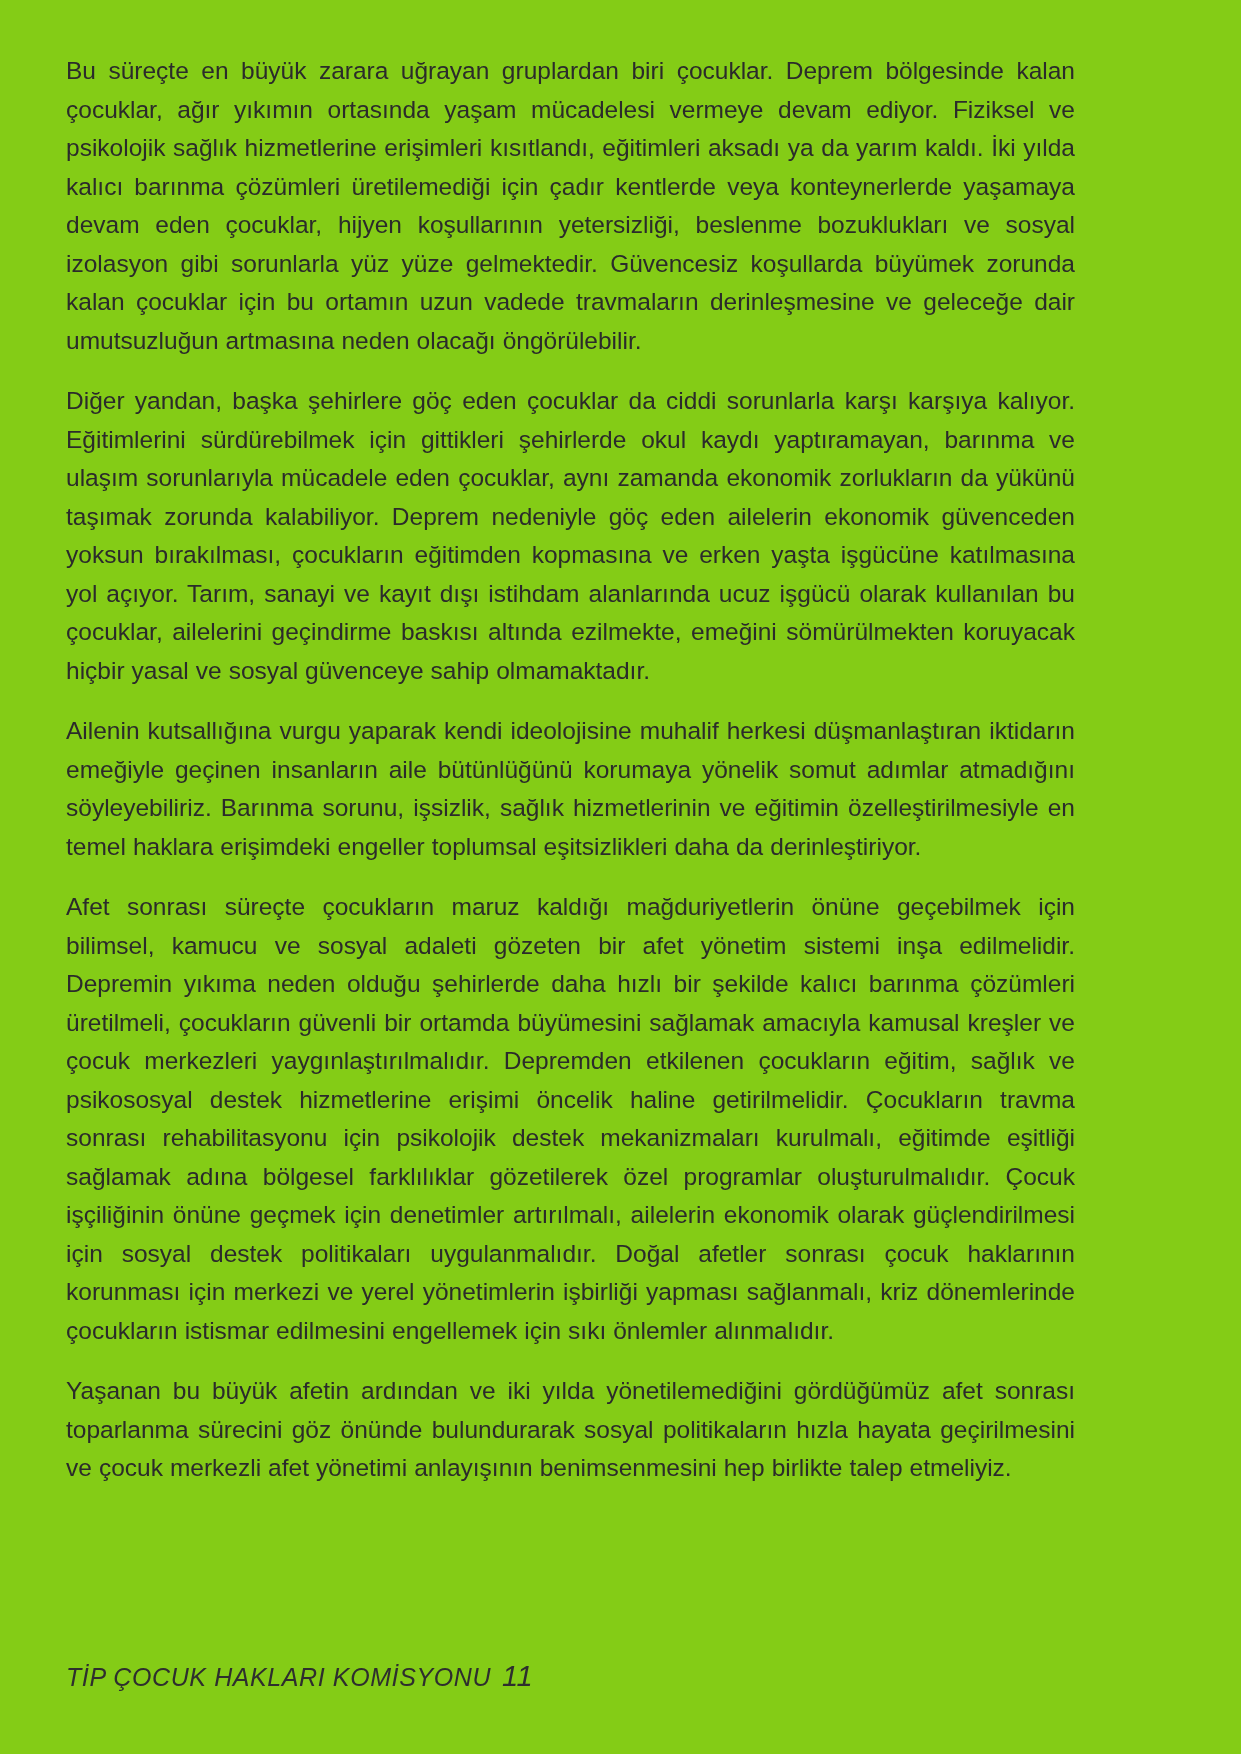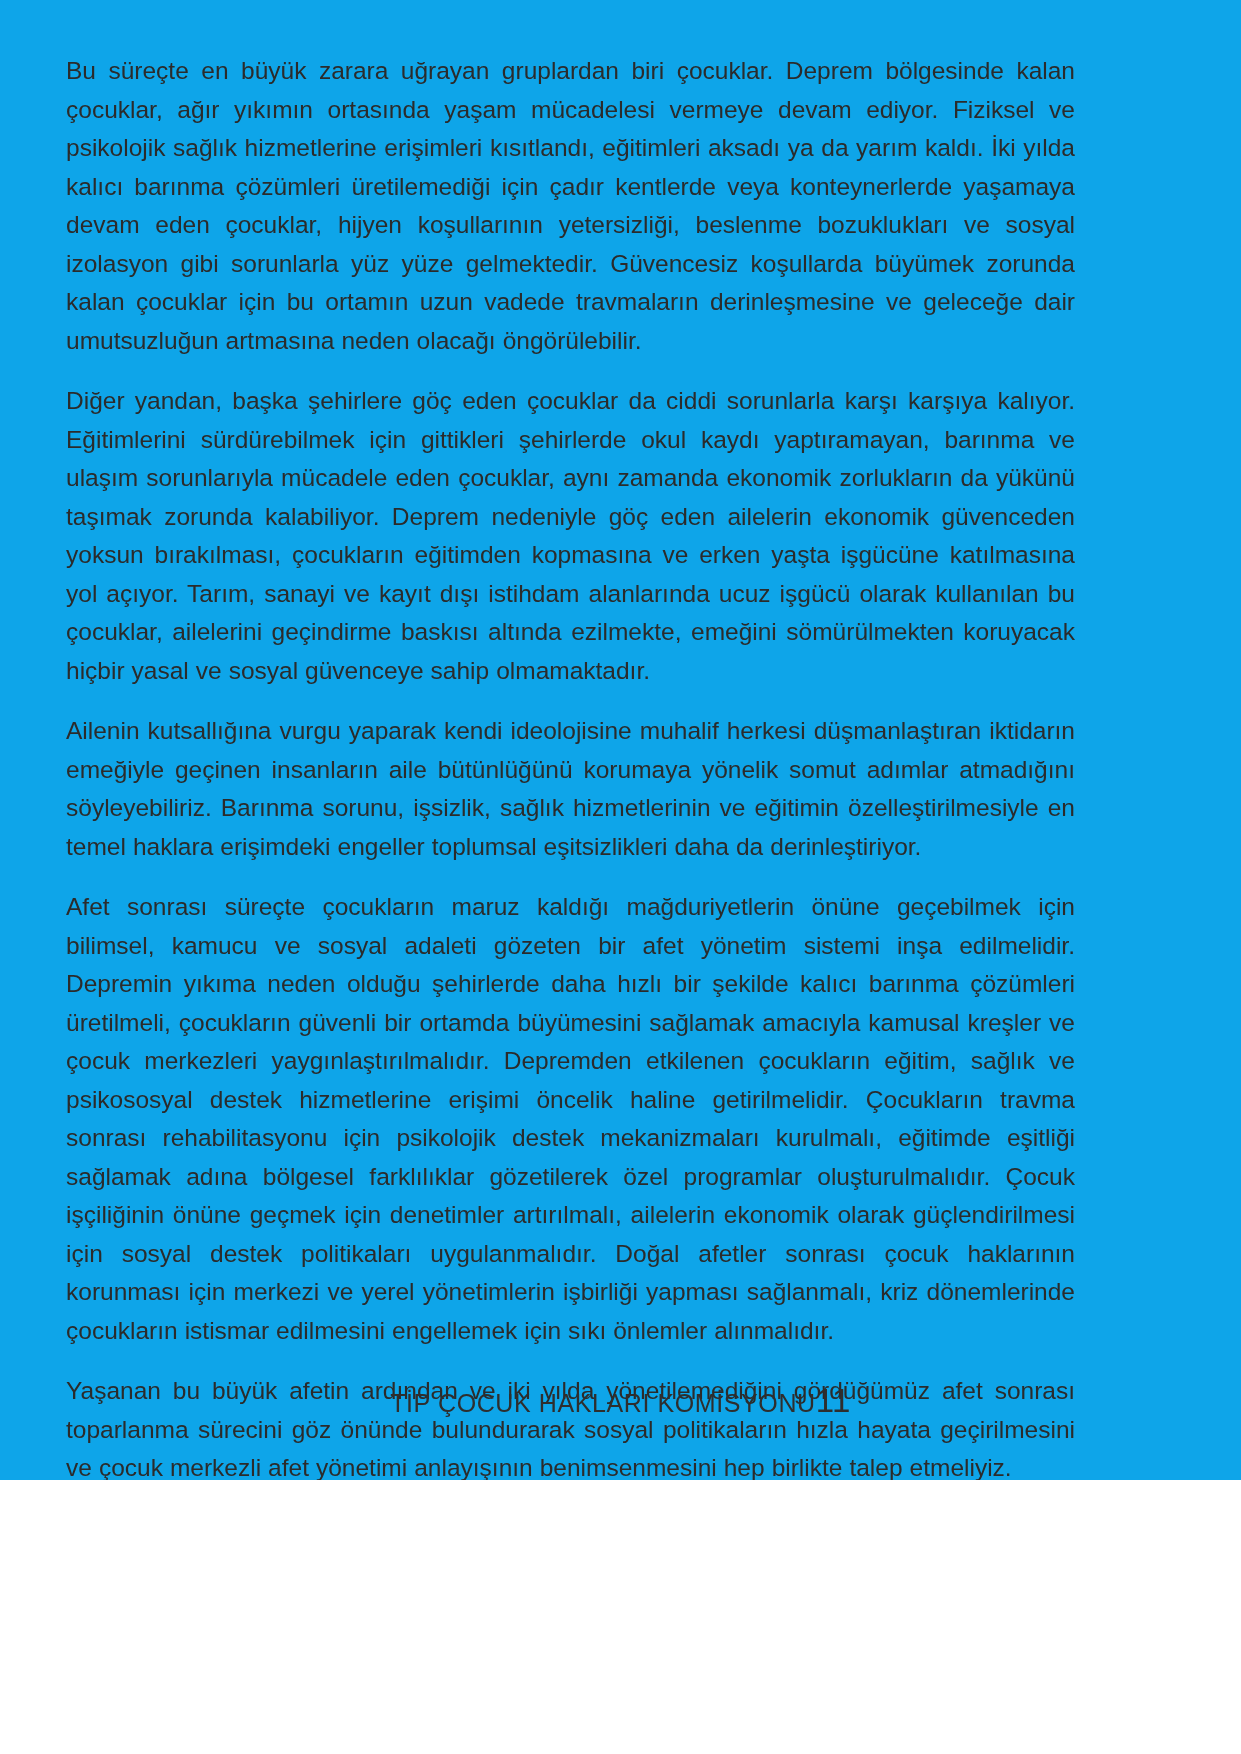--- a/index.html
+++ b/index.html
@@ -5,22 +5,22 @@
 <style>
   html, body {
     margin: 0;
     padding: 0;
     background: #ffffff;
   }
 
   .page {
     position: relative;
     width: 1241px;
-    height: 1480px;
-    background: #0ea5e9;
+    height: 1754px;
+    background: #84cc16;
     box-sizing: border-box;
     overflow: hidden;
     font-family: "Liberation Sans", "DejaVu Sans", sans-serif;
   }
 
   .content {
     position: absolute;
     left: 66px;
     top: 52px;
     width: 1009px;
@@ -42,36 +42,38 @@
     margin-bottom: 12px;
   }
 
   .footer {
     position: absolute;
     left: 66px;
     right: 66px;
     bottom: 62px;
     display: flex;
     align-items: baseline;
-    justify-content: center;
+    justify-content: flex-start;
+    font-style: italic;
   }
 
   .footer-title {
     font-size: 25px;
     line-height: 30px;
     color: #2e2e2e;
     letter-spacing: 0.6px;
     white-space: nowrap;
   }
 
   .footer-page {
-    font-size: 33px;
+    font-size: 29px;
     line-height: 30px;
     color: #2e2e2e;
     letter-spacing: 0.4px;
+    margin-left: 11px;
   }
 </style>
 </head>
 <body>
 
 <div class="page">
 
   <div class="content">
     <p class="para">Bu süreçte en büyük zarara uğrayan gruplardan biri çocuklar. Deprem bölgesinde kalan çocuklar, ağır yıkımın ortasında yaşam mücadelesi vermeye devam ediyor. Fiziksel ve psikolojik sağlık hizmetlerine erişimleri kısıtlandı, eğitimleri aksadı ya da yarım kaldı. İki yılda kalıcı barınma çözümleri üretilemediği için çadır kentlerde veya konteynerlerde yaşamaya devam eden çocuklar, hijyen koşullarının yetersizliği, beslenme bozuklukları ve sosyal izolasyon gibi sorunlarla yüz yüze gelmektedir. Güvencesiz koşullarda büyümek zorunda kalan çocuklar için bu ortamın uzun vadede travmaların derinleşmesine ve geleceğe dair umutsuzluğun artmasına neden olacağı öngörülebilir.</p>
     <p class="para">Diğer yandan, başka şehirlere göç eden çocuklar da ciddi sorunlarla karşı karşıya kalıyor. Eğitimlerini sürdürebilmek için gittikleri şehirlerde okul kaydı yaptıramayan, barınma ve ulaşım sorunlarıyla mücadele eden çocuklar, aynı zamanda ekonomik zorlukların da yükünü taşımak zorunda kalabiliyor. Deprem nedeniyle göç eden ailelerin ekonomik güvenceden yoksun bırakılması, çocukların eğitimden kopmasına ve erken yaşta işgücüne katılmasına yol açıyor. Tarım, sanayi ve kayıt dışı istihdam alanlarında ucuz işgücü olarak kullanılan bu çocuklar, ailelerini geçindirme baskısı altında ezilmekte, emeğini sömürülmekten koruyacak hiçbir yasal ve sosyal güvenceye sahip olmamaktadır.</p>

